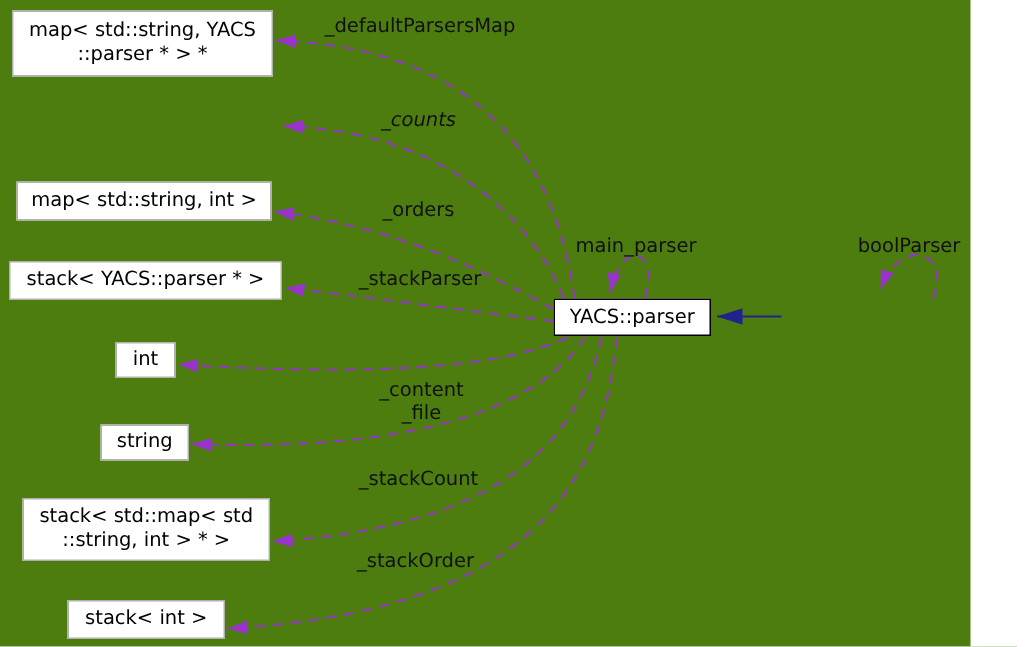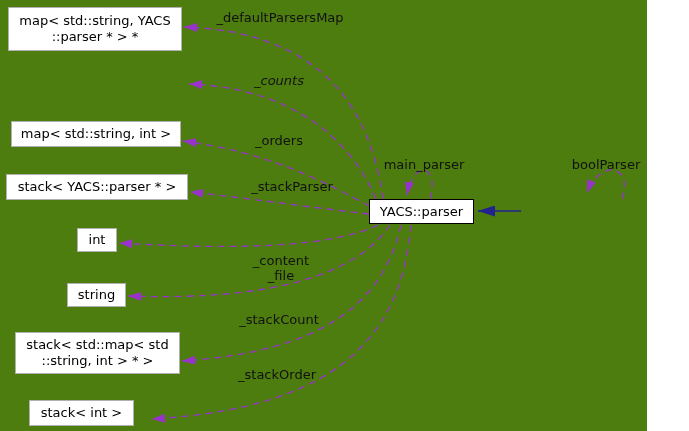--- a/index.html
+++ b/index.html
@@ -103,32 +103,32 @@
 
   <div class="node ref" style="left:6px; top:174px; width:182px; height:26px;">stack&lt; YACS::parser * &gt;</div>
 
   <div class="node ref" style="left:77px; top:228px; width:40px; height:24px;">int</div>
 
   <div class="node ref" style="left:67px; top:283px; width:59px; height:24px;text-align:center;">string</div>
 
   <div class="node ref" style="left:15px; top:332px; width:165px; height:42px;">stack&lt; std::map&lt; std
 ::string, int &gt; * &gt;</div>
 
-  <div class="node ref" style="left:29px; top:400px; width:105px; height:26px;">stack&lt; int &gt;</div>
+  <div class="node ref" style="left:45px; top:400px; width:105px; height:26px;">stack&lt; int &gt;</div>
 
   <div class="node cls" style="left:369px; top:199px; width:105px; height:25px;text-align:center;">YACS::parser</div>
 
 
   <div class="edge-label" style="left:280px; top:11px;">_defaultParsersMap</div>
 
   <div class="edge-label" style="left:279px; top:74px;font-style:italic;">_counts</div>
 
   <div class="edge-label" style="left:279px; top:134px;">_orders</div>
 
-  <div class="edge-label" style="left:280px; top:180px;margin-left:12px;">_stackParser</div>
+  <div class="edge-label" style="left:280px; top:180px;">_stackParser</div>
 
 
   <div class="edge-label" style="left:281px; top:254px;">_content
 _file</div>
 
   <div class="edge-label" style="left:279px; top:313px;">_stackCount</div>
 
   <div class="edge-label" style="left:277px; top:368px;">_stackOrder</div>
 
   <div class="edge-label" style="left:424px; top:158px;">main_parser</div>

